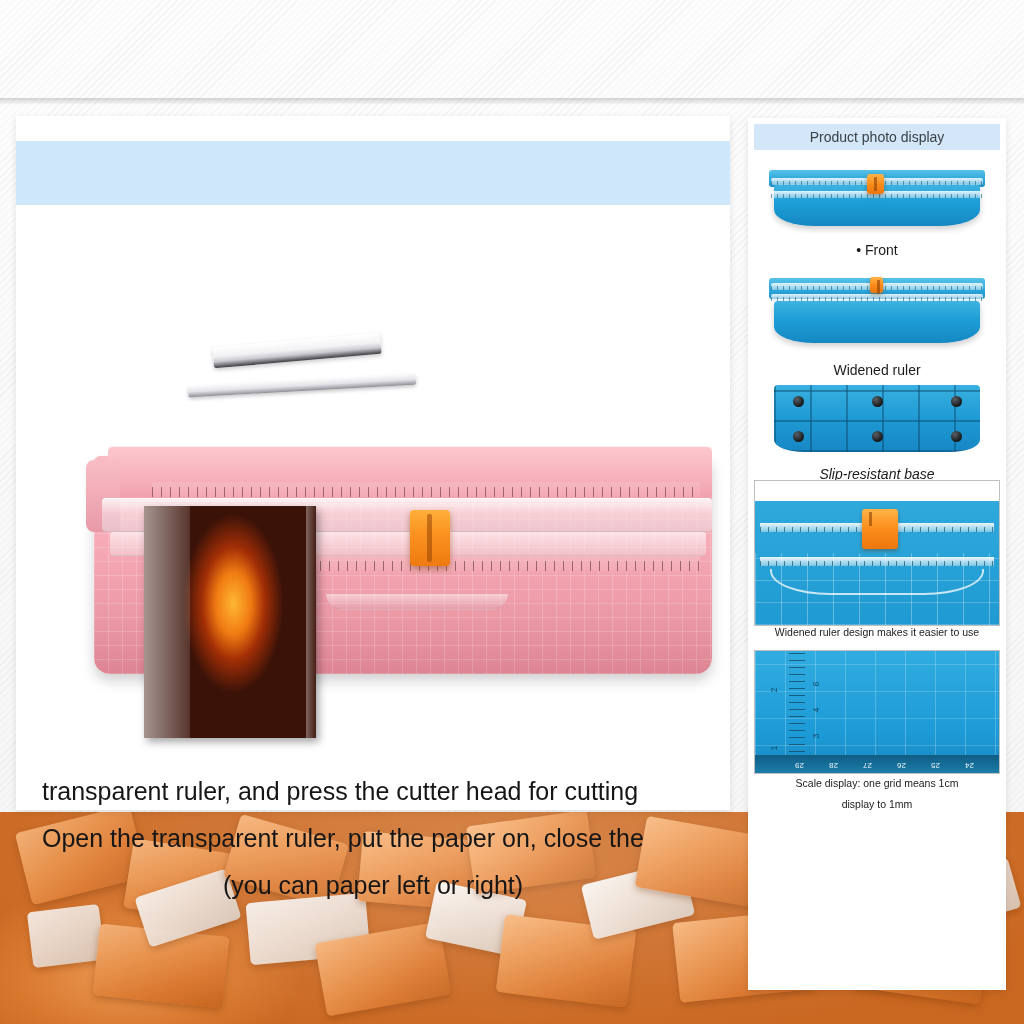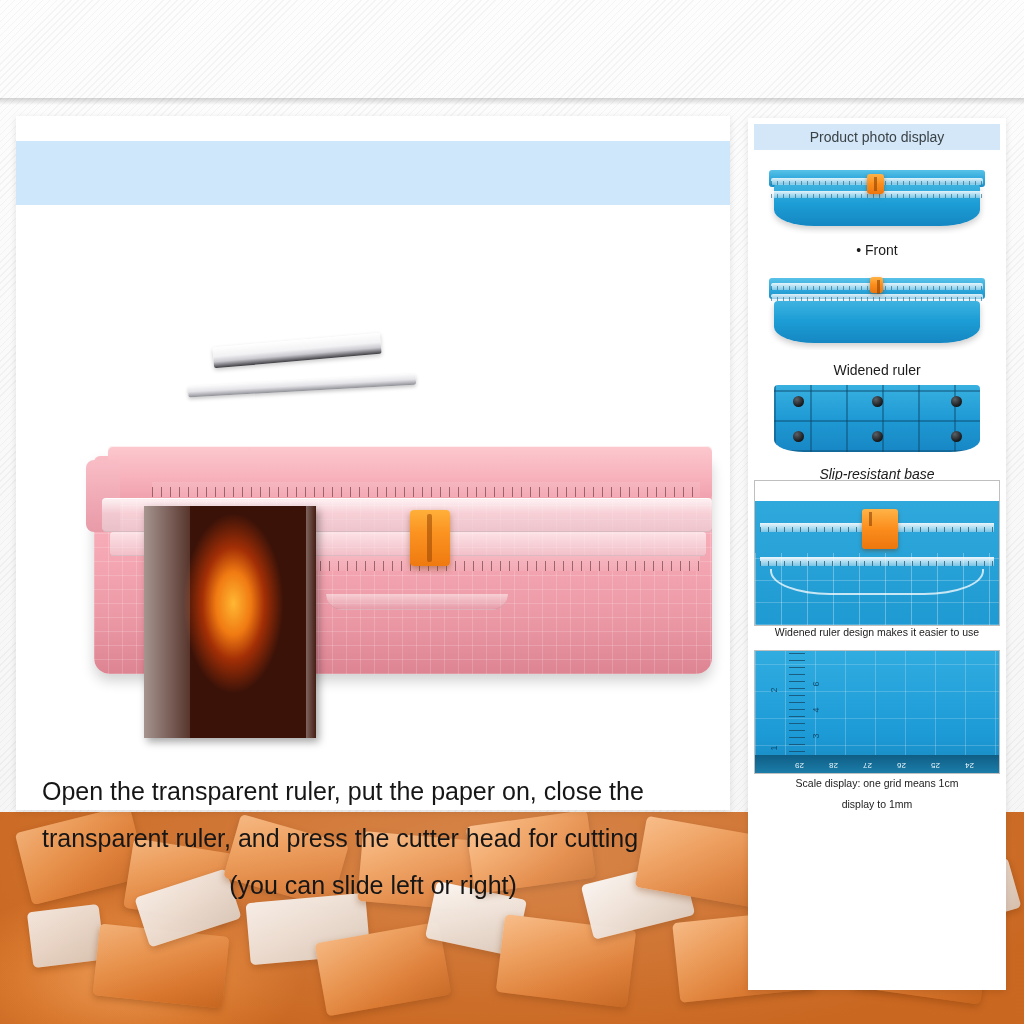--- a/index.html
+++ b/index.html
@@ -496,23 +496,23 @@
       <div class="ruler-strip" id="ruler-mid"></div>
       <div class="handle-slot"></div>
       <div id="printed-photo">
         <div class="glassy"></div>
         <div class="edge"></div>
       </div>
       <div id="cutter-head"></div>
     </div>
 
     <div id="instructions">
+      <span class="ln ln-2">transparent ruler, and press the cutter head for cutting</span>
       <span class="ln ln-1">Open the transparent ruler, put the paper on, close the</span>
-      <span class="ln ln-2">transparent ruler, and press the cutter head for cutting</span>
-      <span class="ln ln-3">(you can slide left or right)</span>
+      <span class="ln ln-3">(you can paper left or right)</span>
     </div>
   </div>
 
   <div id="side-card">
 
     <div id="side-head">Product photo display</div>
 
     <div class="side-item" style="top:40px;">
       <div class="blue-photo" style="height:76px;">
         <div class="bt-top"></div>

